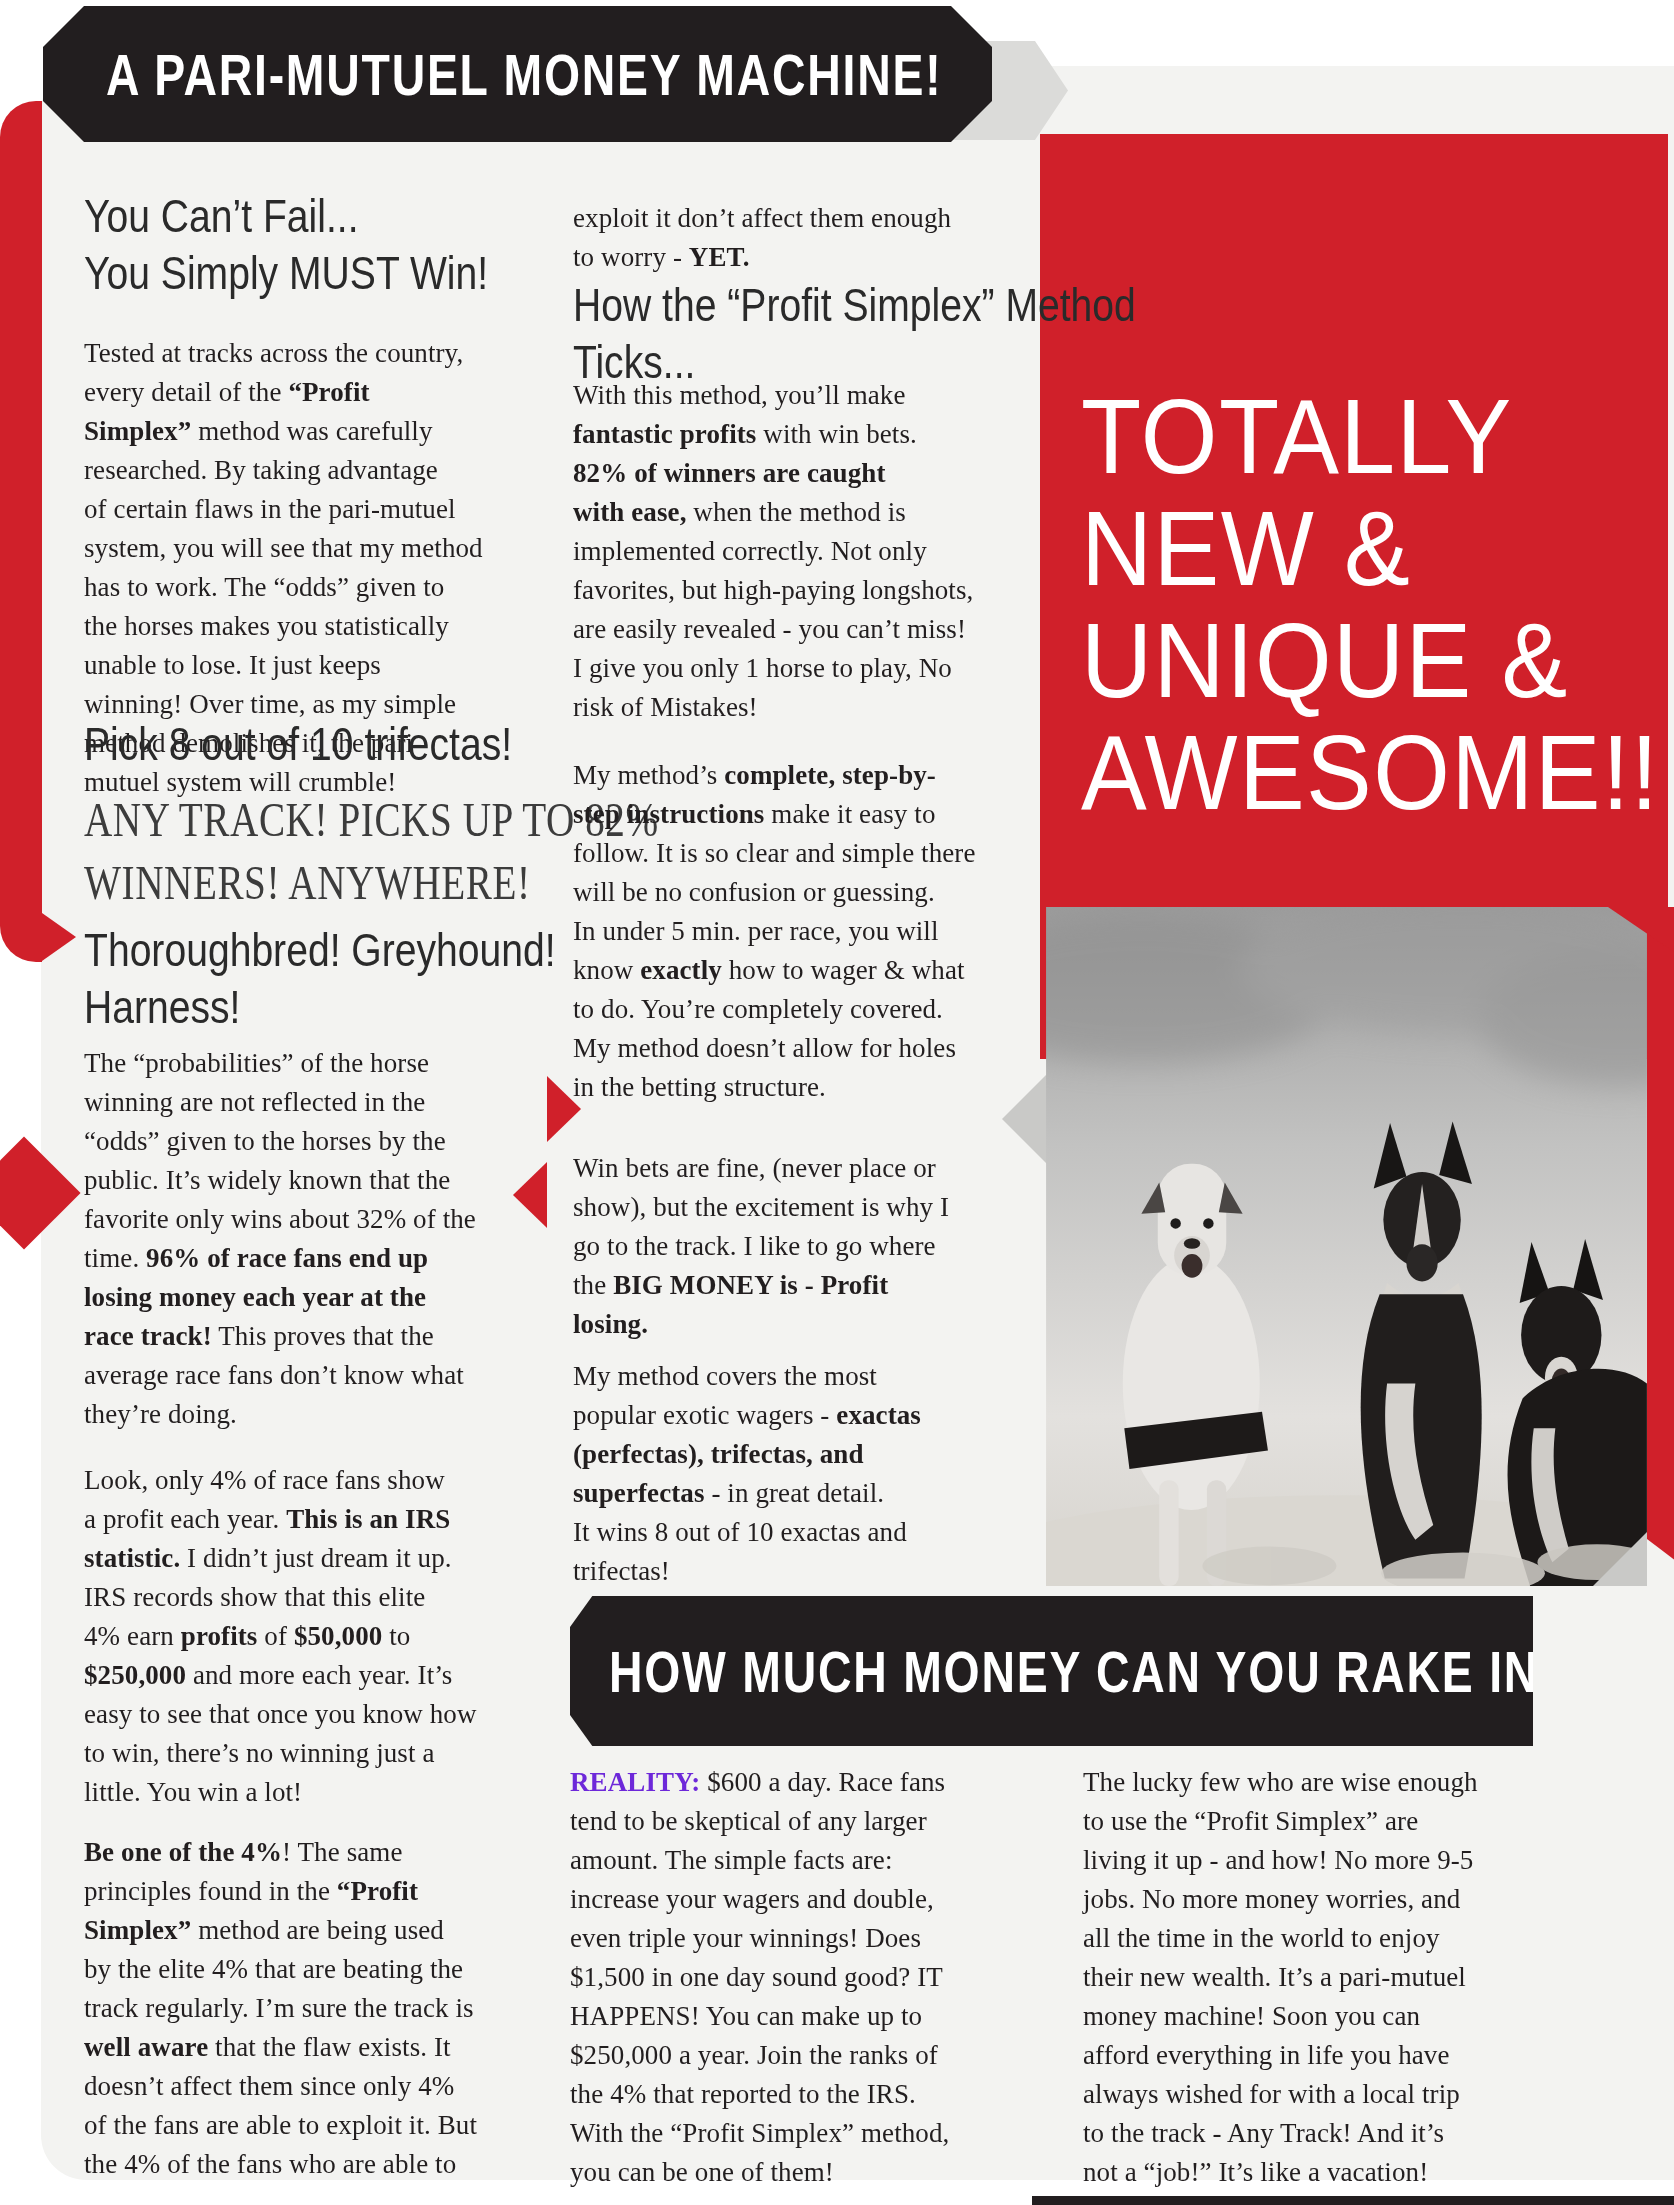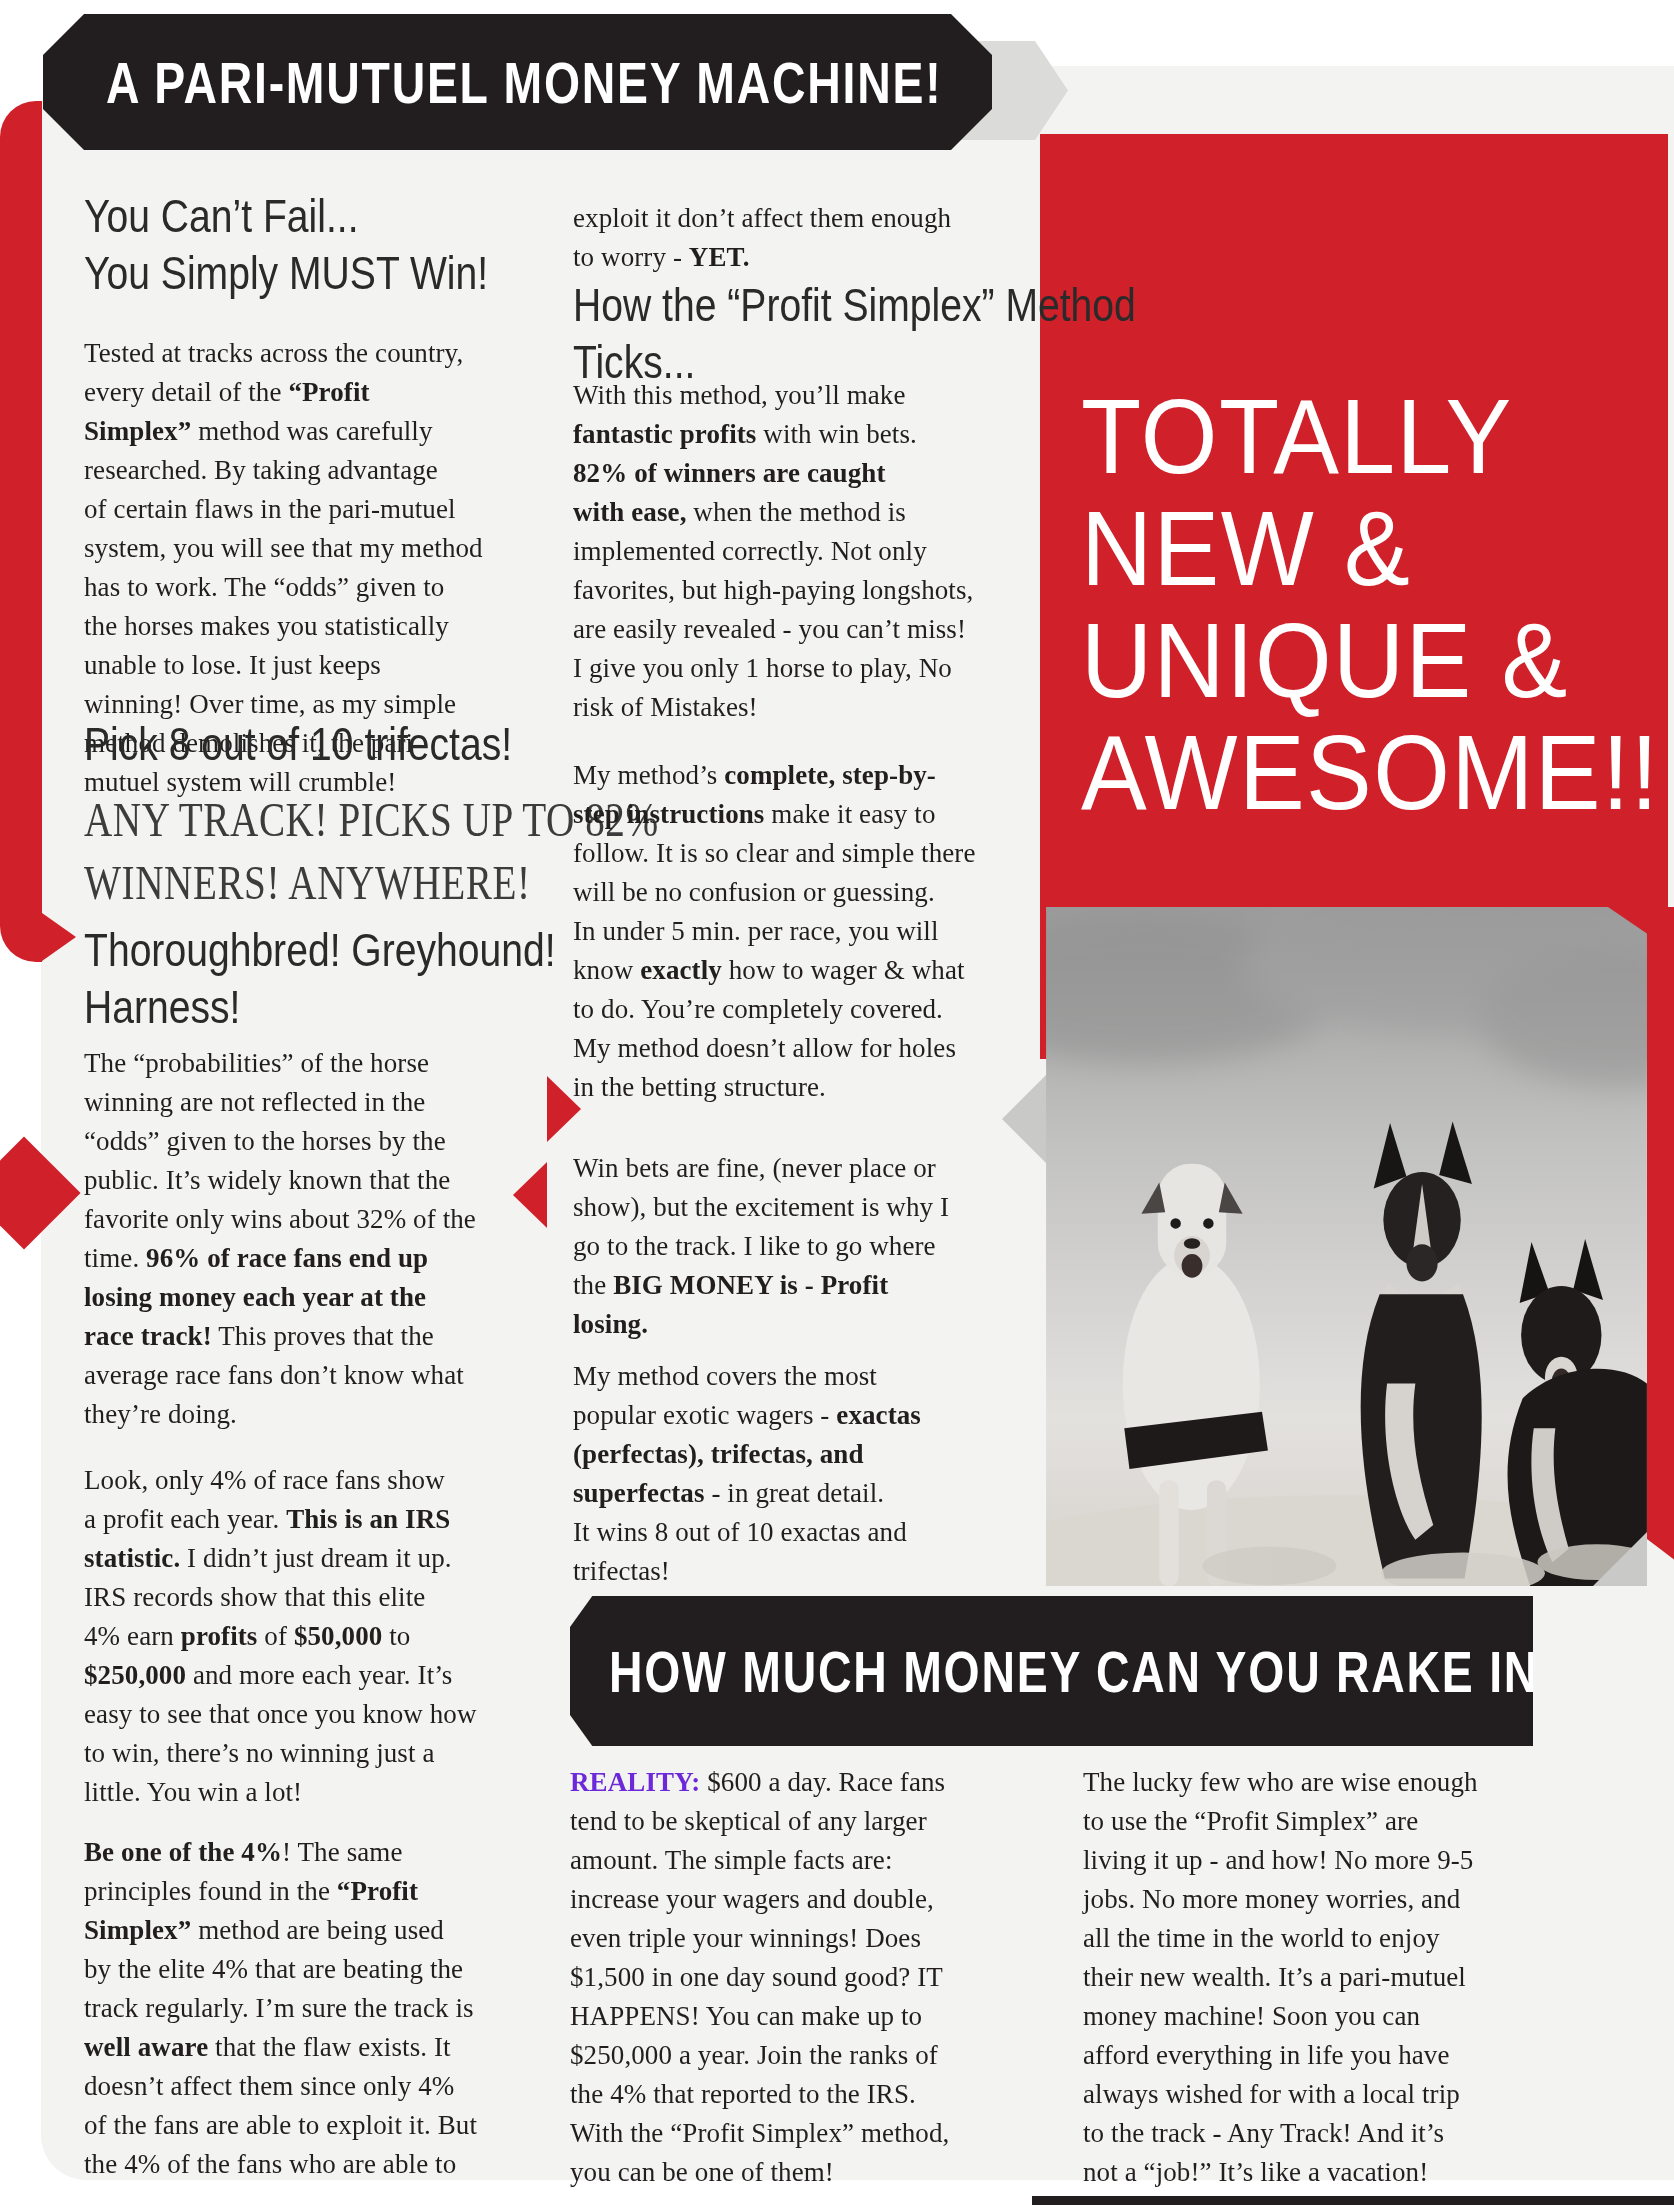--- a/index.html
+++ b/index.html
@@ -35,21 +35,21 @@
     position:absolute;left:513px;top:1162px;width:0;height:0;z-index:4;
     border-top:33px solid transparent;border-bottom:33px solid transparent;
     border-right:34px solid #d0202a;
   }
   .gray-diamond{
     position:absolute;left:1019px;top:1078px;width:82px;height:82px;
     background:#c9c9c7;transform:rotate(45deg);z-index:2;
   }
   
   .top-banner{
-    position:absolute;left:43px;top:14px;width:949px;height:136px;
+    position:absolute;left:43px;top:6px;width:949px;height:136px;
     background:#221e1f;z-index:6;display:flex;align-items:center;
     clip-path:polygon(41px 0,908px 0,100% 41px,100% 95px,908px 100%,41px 100%,0 95px,0 41px);
   }
   .banner-tail{
     position:absolute;left:923px;top:41px;width:145px;height:99px;
     background:#dbdbd9;z-index:5;
     clip-path:polygon(0 0,112px 0,100% 50%,112px 100%,0 100%);
   }
   .bottom-banner{
     position:absolute;left:570px;top:1596px;width:963px;height:150px;

